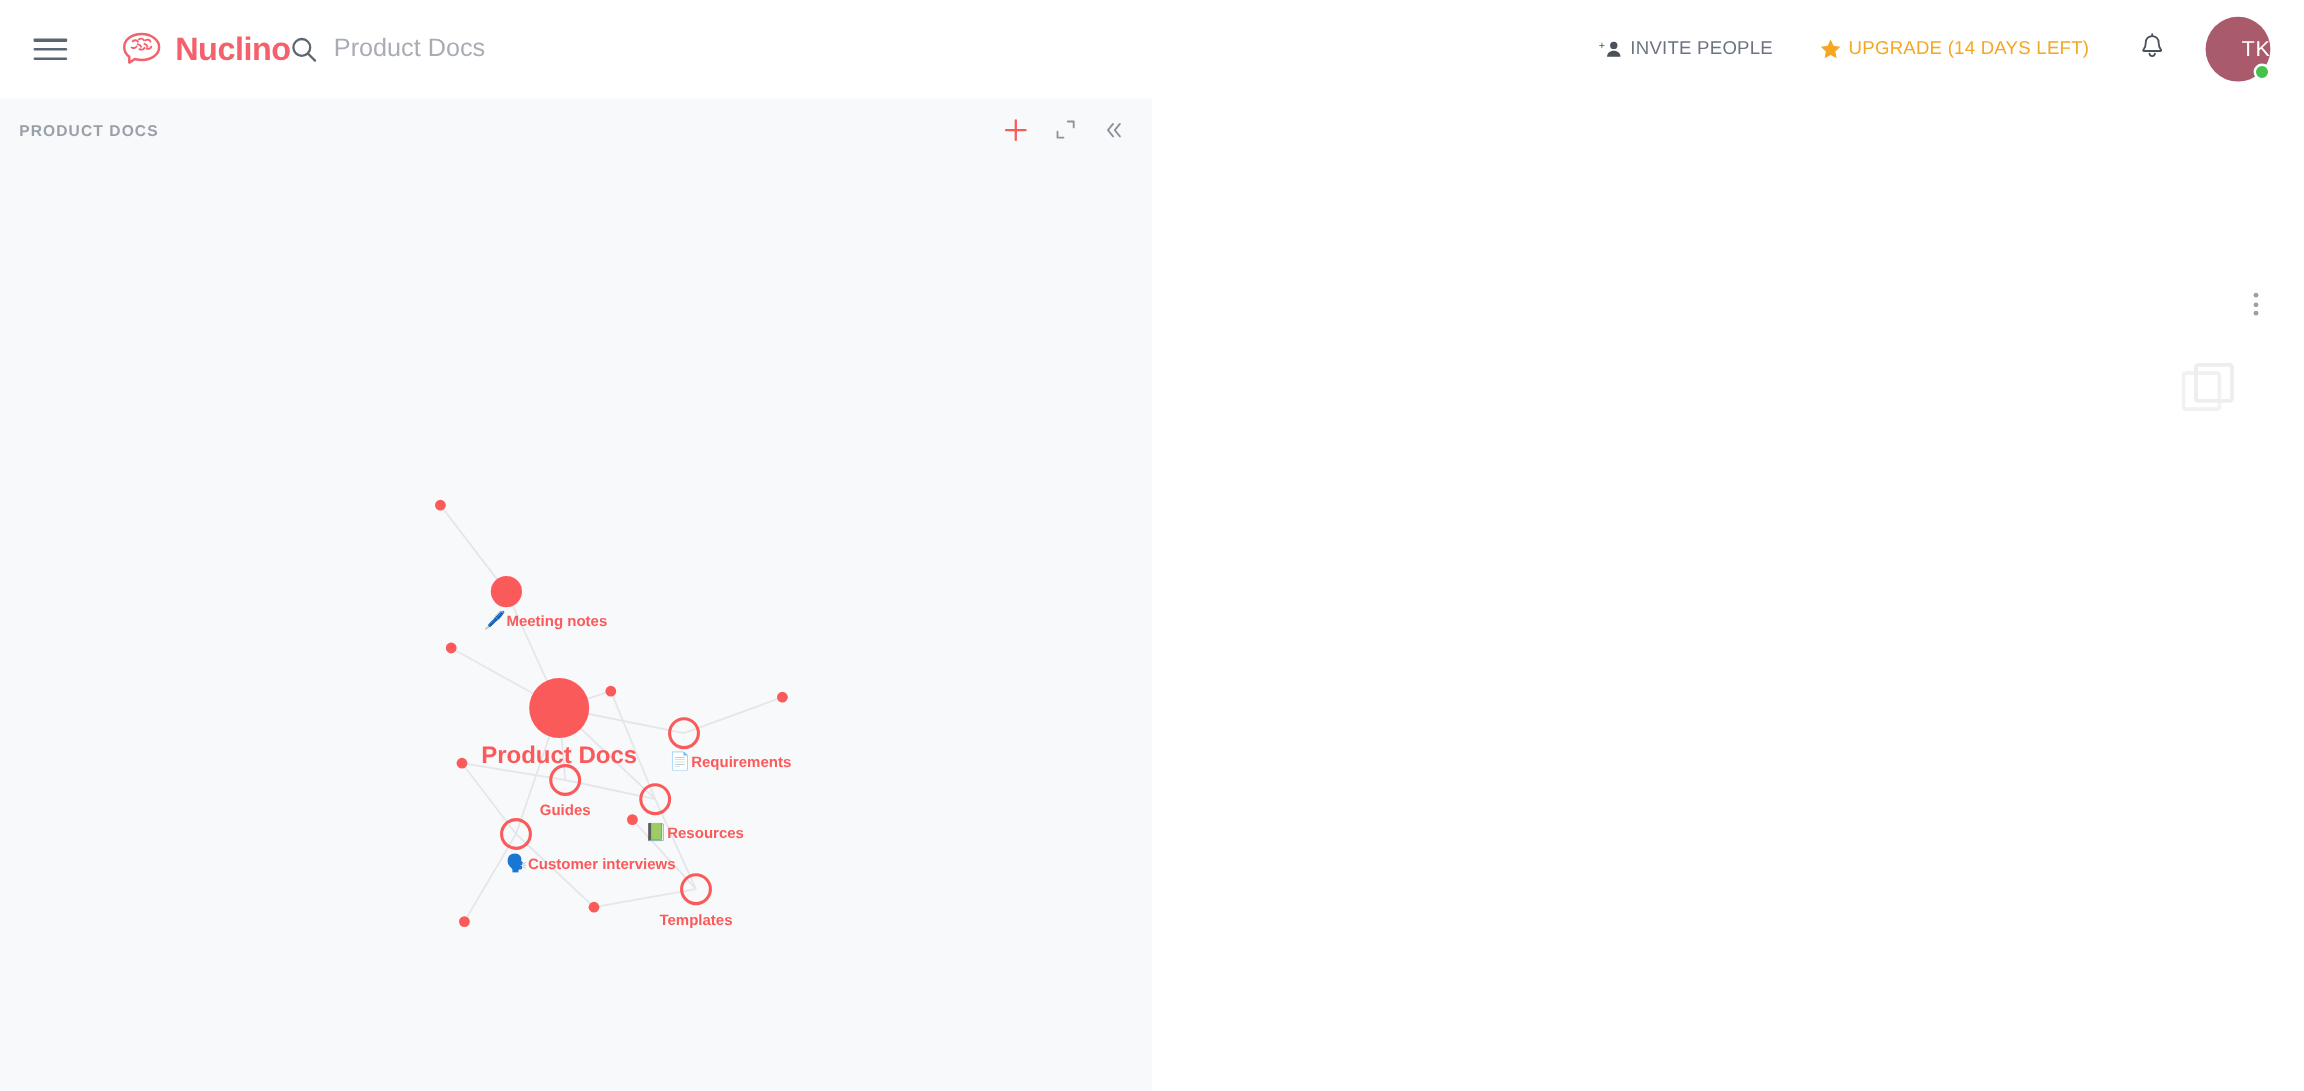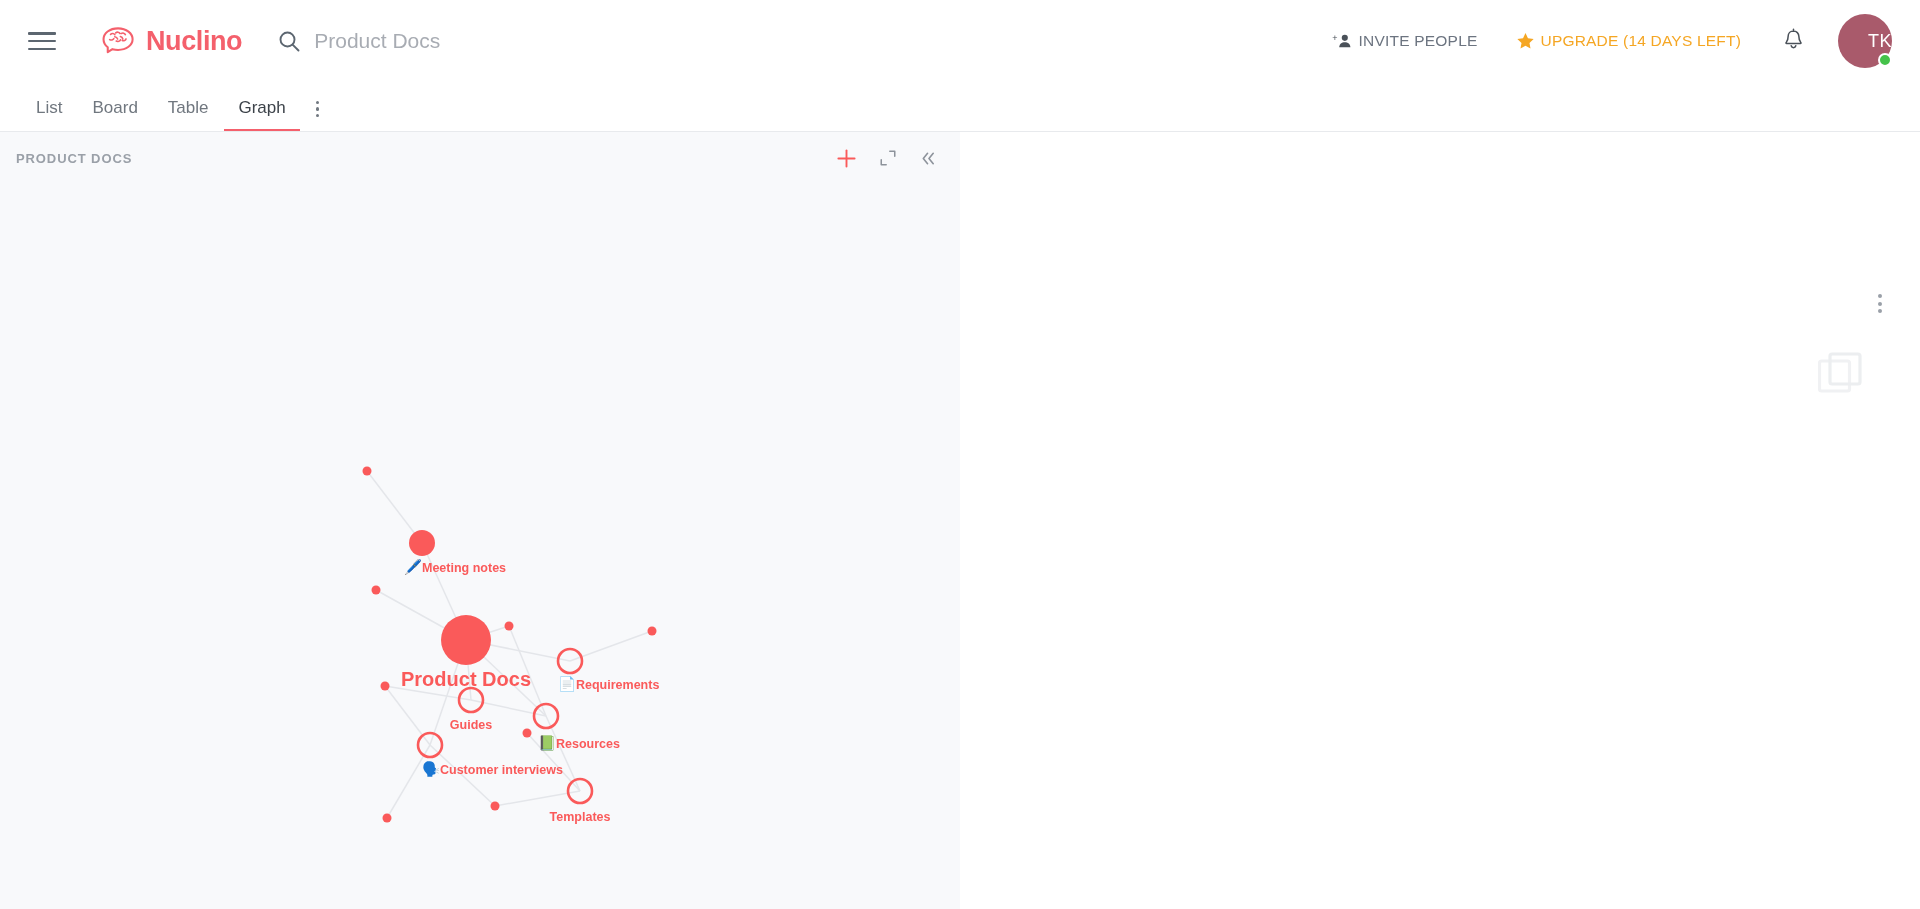--- a/index.html
+++ b/index.html
@@ -24,21 +24,21 @@
 
   .hamburger {
     width: 28px; height: 22px;
     display: flex; flex-direction: column; justify-content: space-between;
     cursor: pointer;
     margin-right: 44px;
     padding: 2px 0;
   }
   .hamburger span { display:block; height: 2.5px; background: #5c6670; border-radius: 1px; }
 
-  .logo-wrap { display: flex; align-items: center; cursor: pointer; margin-right: 36px; }
+  .logo-wrap { display: flex; align-items: center; cursor: pointer; }
   .logo-mark { width: 38px; height: 30px; margin-right: 8px; }
   .logo-text {
     font-size: 27px; font-weight: bold; color: #F4606C;
     letter-spacing: -0.4px;
   }
 
   .search-wrap { display: flex; align-items: center; flex: 1; cursor: text; }
   .search-icon { width: 22px; height: 22px; margin-right: 14px; flex: 0 0 auto; }
   .search-text { font-size: 21px; color: #a8acb3; font-weight: 400; }
 
@@ -214,31 +214,20 @@
       </div>
 
       <div class="avatar">
         <span>TK</span>
         <span class="status-dot"></span>
       </div>
 
     </div>
   </div>
 
-  <div class="tabbar">
-    <div class="tab">List</div>
-    <div class="tab">Board</div>
-    <div class="tab">Table</div>
-    <div class="tab active">Graph</div>
-    <div class="tab-more">
-      <i></i>
-        <i></i>
-        <i></i>
-    </div>
-  </div>
 
   <div class="body">
 
     <div class="graph-panel">
 
       <div class="graph-head">
         <div class="graph-title">PRODUCT DOCS</div>
         <div class="graph-head-actions">
           <span class="gh-btn">
             <svg viewBox="0 0 22 22" width="21" height="21">

